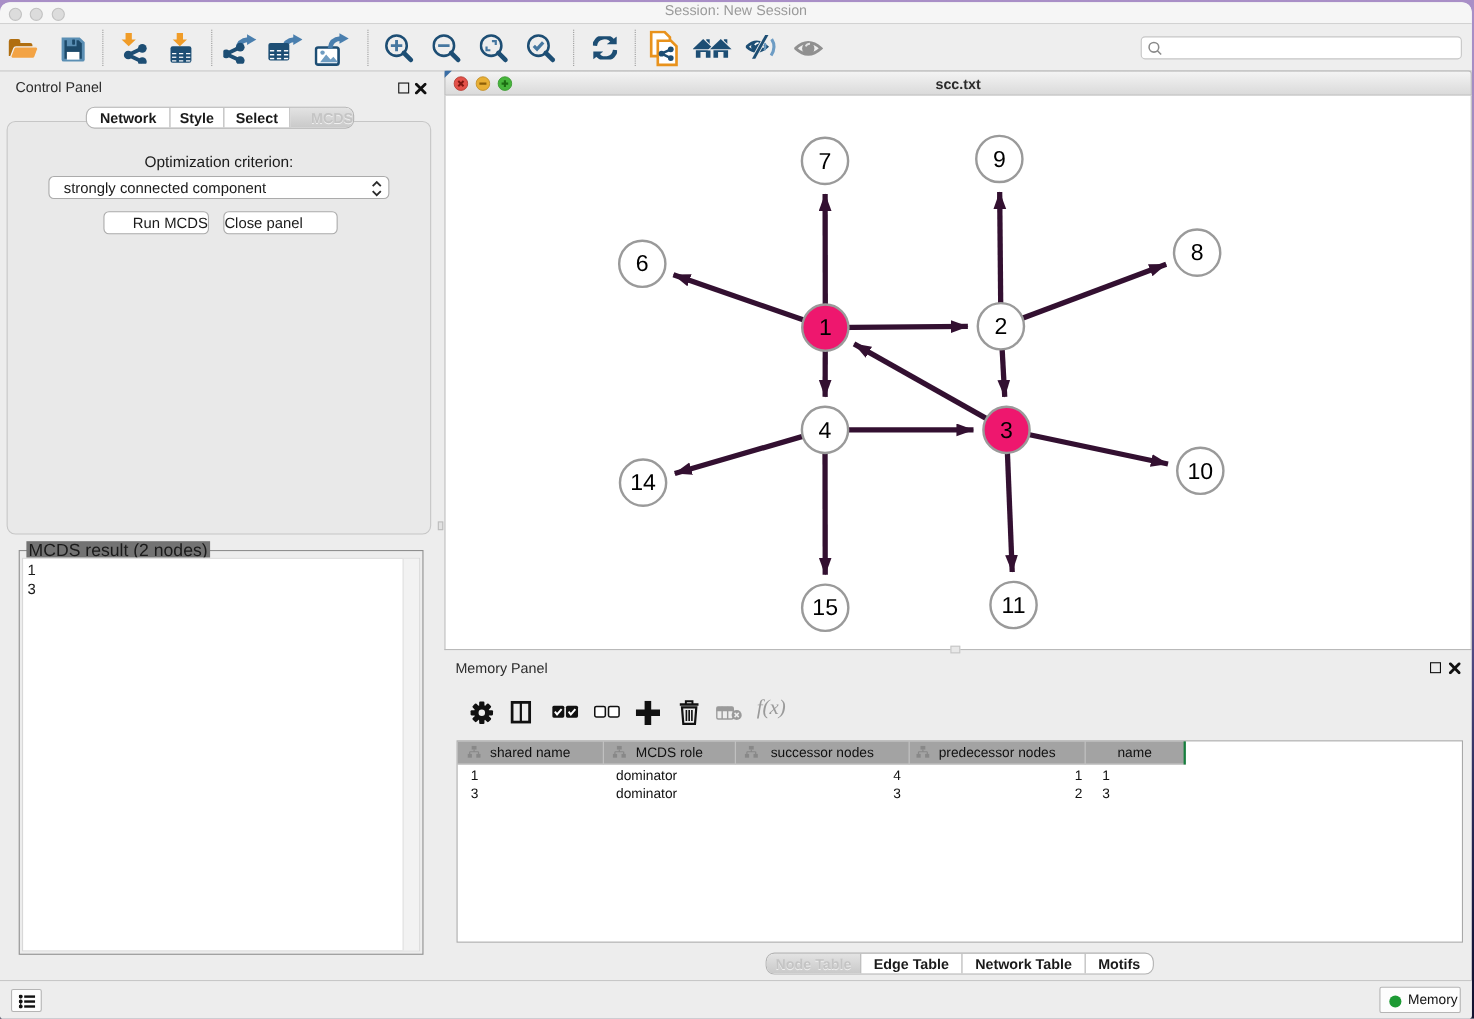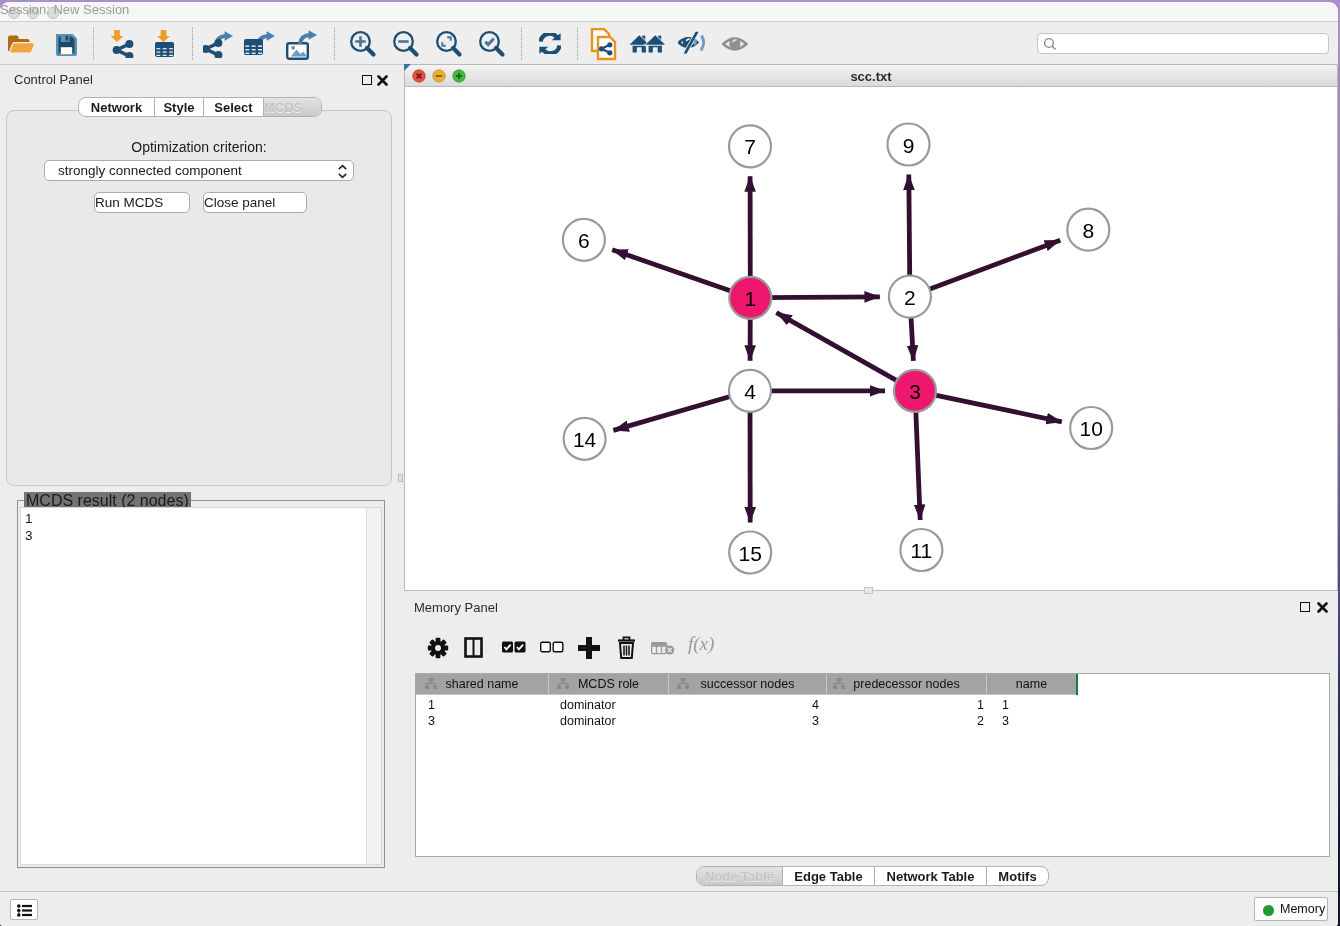--- a/index.html
+++ b/index.html
@@ -6,21 +6,21 @@
 body { background:linear-gradient(#a98fc7,#9a86bb 25%,#7e6fa3 45%,#554e88 62%,#2b2b59 78%,#15153a 92%,#12122e); }
 .abs { position:absolute; }
 </style></head><body>
 
 <div class="abs" style="left:0;top:2px;width:1338px;height:924px;background:#ededed;border-radius:9px 9px 3px 3px"></div>
 
 <div class="abs" style="left:0;top:2px;width:1338px;height:20px;background:#f6f6f6;border-bottom:1px solid #cfcfcf;border-radius:9px 9px 0 0"></div>
 <div class="abs" style="left:8px;top:7px;width:12px;height:12px;border-radius:50%;background:#dcdcdc;border:1px solid #c2c2c2"></div>
 <div class="abs" style="left:27px;top:7px;width:12px;height:12px;border-radius:50%;background:#dcdcdc;border:1px solid #c2c2c2"></div>
 <div class="abs" style="left:47px;top:7px;width:12px;height:12px;border-radius:50%;background:#dcdcdc;border:1px solid #c2c2c2"></div>
-<div class="abs" style="left:0;width:1338px;top:2px;text-align:left;font-size:13px;color:#9b9b9b">Session: New Session</div>
+<div class="abs" style="left:0;width:1338px;top:2px;text-align:center;font-size:13px;color:#9b9b9b">Session: New Session</div>
 
 <div class="abs" style="left:0;top:22px;width:1338px;height:43px;background:#eeeeee;border-bottom:1px solid #c9c9c9"></div>
 <div style="position:absolute;left:93px;top:27px;height:33px;border-left:1px dotted #9a9a9a"></div>
 <div style="position:absolute;left:192px;top:27px;height:33px;border-left:1px dotted #9a9a9a"></div>
 <div style="position:absolute;left:334px;top:27px;height:33px;border-left:1px dotted #9a9a9a"></div>
 <div style="position:absolute;left:521px;top:27px;height:33px;border-left:1px dotted #9a9a9a"></div>
 <div style="position:absolute;left:577px;top:27px;height:33px;border-left:1px dotted #9a9a9a"></div>
 <svg style="position:absolute;left:7px;top:34px" width="30" height="20" viewBox="0 0 30 20">
     <path d="M1 17 V3.5 a2 2 0 0 1 2 -2 h6.5 a2 2 0 0 1 2 2 V5 h9 a2 2 0 0 1 2 2 v10 z" fill="#b06e10"></path>
     <path d="M7.5 8.6 h18.3 a1.6 1.6 0 0 1 1.5 2.1 l-2.6 7 a2.2 2.2 0 0 1 -2 1.4 H4.4 a1.6 1.6 0 0 1 -1.5 -2.1 l2.6 -7 a2.2 2.2 0 0 1 2 -1.4 z" fill="#f3a344" stroke="#efefef" stroke-width="1.2"></path>
@@ -151,31 +151,31 @@
 <svg class="abs" style="left:377px;top:75px" width="11" height="11" viewBox="0 0 11 11">
     <path d="M1.5 1.5 L9.5 9.5 M9.5 1.5 L1.5 9.5" stroke="#111" stroke-width="2.6" stroke-linecap="round"></path>
   </svg>
 
 <div class="abs" style="left:6px;top:110px;width:386px;height:376px;background:#e9e9e9;border:1px solid #c6c6c6;border-radius:8px"></div>
 
 <div class="abs" style="left:78px;top:97px;width:244px;height:20px;display:flex;border:1px solid #b2b2b2;border-radius:8px;background:#fff;overflow:hidden">
   <div style="width:76px;border-right:1px solid #b2b2b2;text-align:center;font-size:13px;font-weight:700;line-height:19px;color:#1a1a1a">Network</div>
   <div style="width:49px;border-right:1px solid #b2b2b2;text-align:center;font-size:13px;font-weight:700;line-height:19px;color:#1a1a1a">Style</div>
   <div style="width:60px;border-right:1px solid #b2b2b2;text-align:center;font-size:13px;font-weight:700;line-height:19px;color:#1a1a1a">Select</div>
-  <div style="flex:1;text-align:left;font-size:13px;font-weight:700;line-height:19px;color:#c4c4c4;text-shadow:0 1px 0 #f0f0f0;background:linear-gradient(#e3e3e3,#c9c9c9)">MCDS</div>
+  <div style="flex:1;text-align:right;font-size:13px;font-weight:700;line-height:19px;color:#c4c4c4;text-shadow:0 1px 0 #f0f0f0;background:linear-gradient(#e3e3e3,#c9c9c9)">MCDS</div>
 </div>
 
 <div class="abs" style="left:0;top:139px;width:398px;text-align:center;font-size:14px;color:#1a1a1a">Optimization criterion:</div>
 <div class="abs" style="left:44px;top:160px;width:310px;height:21px;background:#fff;border:1px solid #ababab;border-radius:5px">
   <div style="position:absolute;left:13px;top:2px;font-size:13.5px;color:#1a1a1a">strongly connected component</div>
   <svg style="position:absolute;right:5px;top:3px" width="11" height="15" viewBox="0 0 11 15">
       <path d="M1.8 5.2 L5.5 1.6 L9.2 5.2 M1.8 9.8 L5.5 13.4 L9.2 9.8" stroke="#2b2b2b" stroke-width="1.7" fill="none"></path>
     </svg>
 </div>
-<div class="abs" style="left:94px;top:192px;width:96px;height:21px;background:#fff;border:1px solid #ababab;border-radius:5px;text-align:left;font-size:13.5px;line-height:19px;color:#1a1a1a">Run MCDS</div>
+<div class="abs" style="left:94px;top:192px;width:96px;height:21px;background:#fff;border:1px solid #ababab;border-radius:5px;text-align:right;font-size:13.5px;line-height:19px;color:#1a1a1a">Run MCDS</div>
 <div class="abs" style="left:203px;top:192px;width:104px;height:21px;background:#fff;border:1px solid #ababab;border-radius:5px;text-align:left;font-size:13.5px;line-height:19px;color:#1a1a1a">Close panel</div>
 
 <div class="abs" style="left:17px;top:500px;width:368px;height:368px;border:1px solid #8f8f8f">
   <div style="position:absolute;left:6px;top:-9px;background:#737373;padding:0 2px;font-size:16px;color:#1a1a1a">MCDS result (2 nodes)</div>
   <div style="position:absolute;left:2px;top:6px;right:2px;bottom:2px;background:#fff;border:1px solid #d8d8d8">
     <div style="position:absolute;left:4px;top:2px;font-size:13.5px;color:#1a1a1a;line-height:17px">1<br>3</div>
     <div style="position:absolute;right:0;top:0;bottom:0;width:15px;background:#f2f2f2;border-left:1px solid #e2e2e2"></div>
   </div>
 </div>
 

